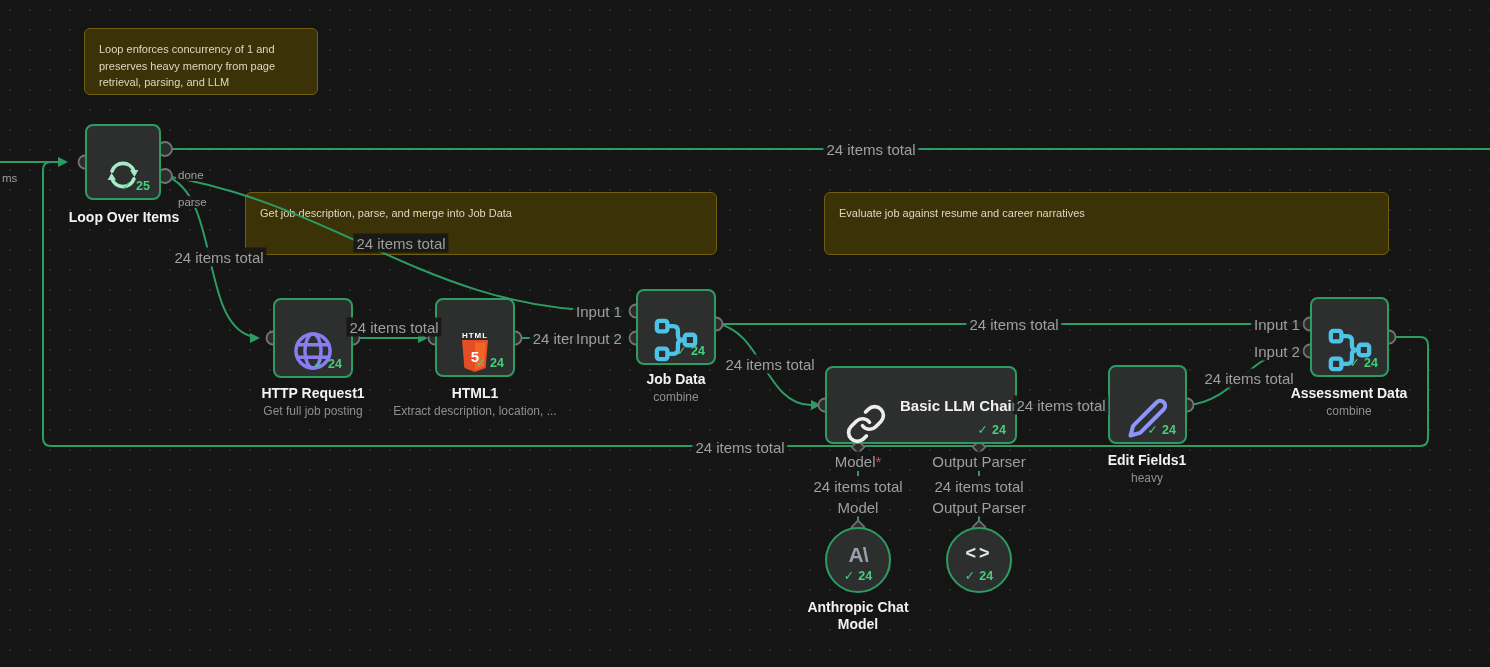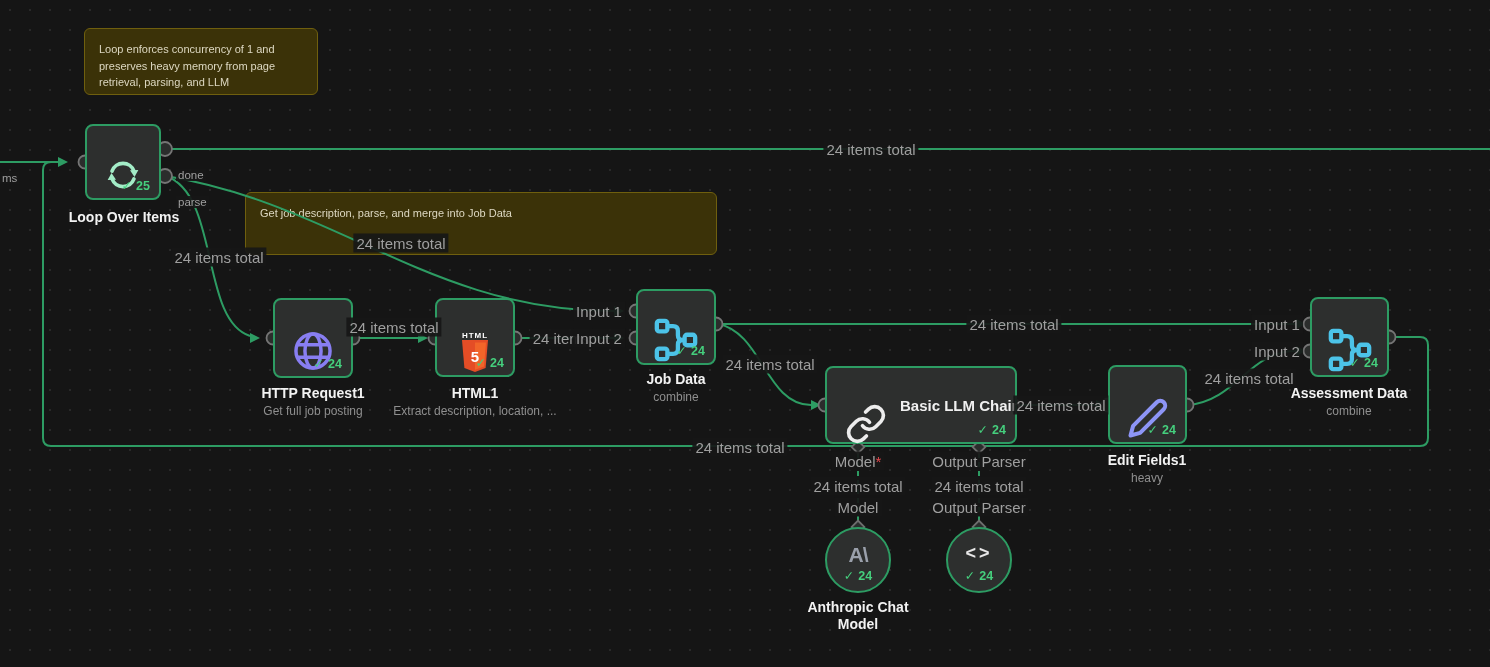--- a/index.html
+++ b/index.html
@@ -56,20 +56,21 @@
   .circle-icon{position:absolute;top:14px;left:0;width:100%;text-align:center;}
   .sq-icon{margin-bottom:12px;}
 </style>
 </head>
 <body>
 
 <div id="canvas">
 
   <div class="sticky" style="left:84px;top:28px;width:234px;height:67px;">Loop enforces concurrency of 1 and preserves heavy memory from page retrieval, parsing, and LLM</div>
   <div class="sticky" style="left:245px;top:192px;width:472px;height:63px;">Get job description, parse, and merge into Job Data</div>
+  <div class="sticky" style="left:824px;top:192px;width:565px;height:63px;">Evaluate job against resume and career narratives</div>
 
   <svg id="wires" width="1490" height="667">
 
     <path d="M0,162 H58"></path>
 
     <path d="M166,149 H1490"></path>
 
     <path d="M166,176 C220,195 200,320 250,336"></path>
 
     <path d="M166,176 C340,205 430,311 614,311"></path>

